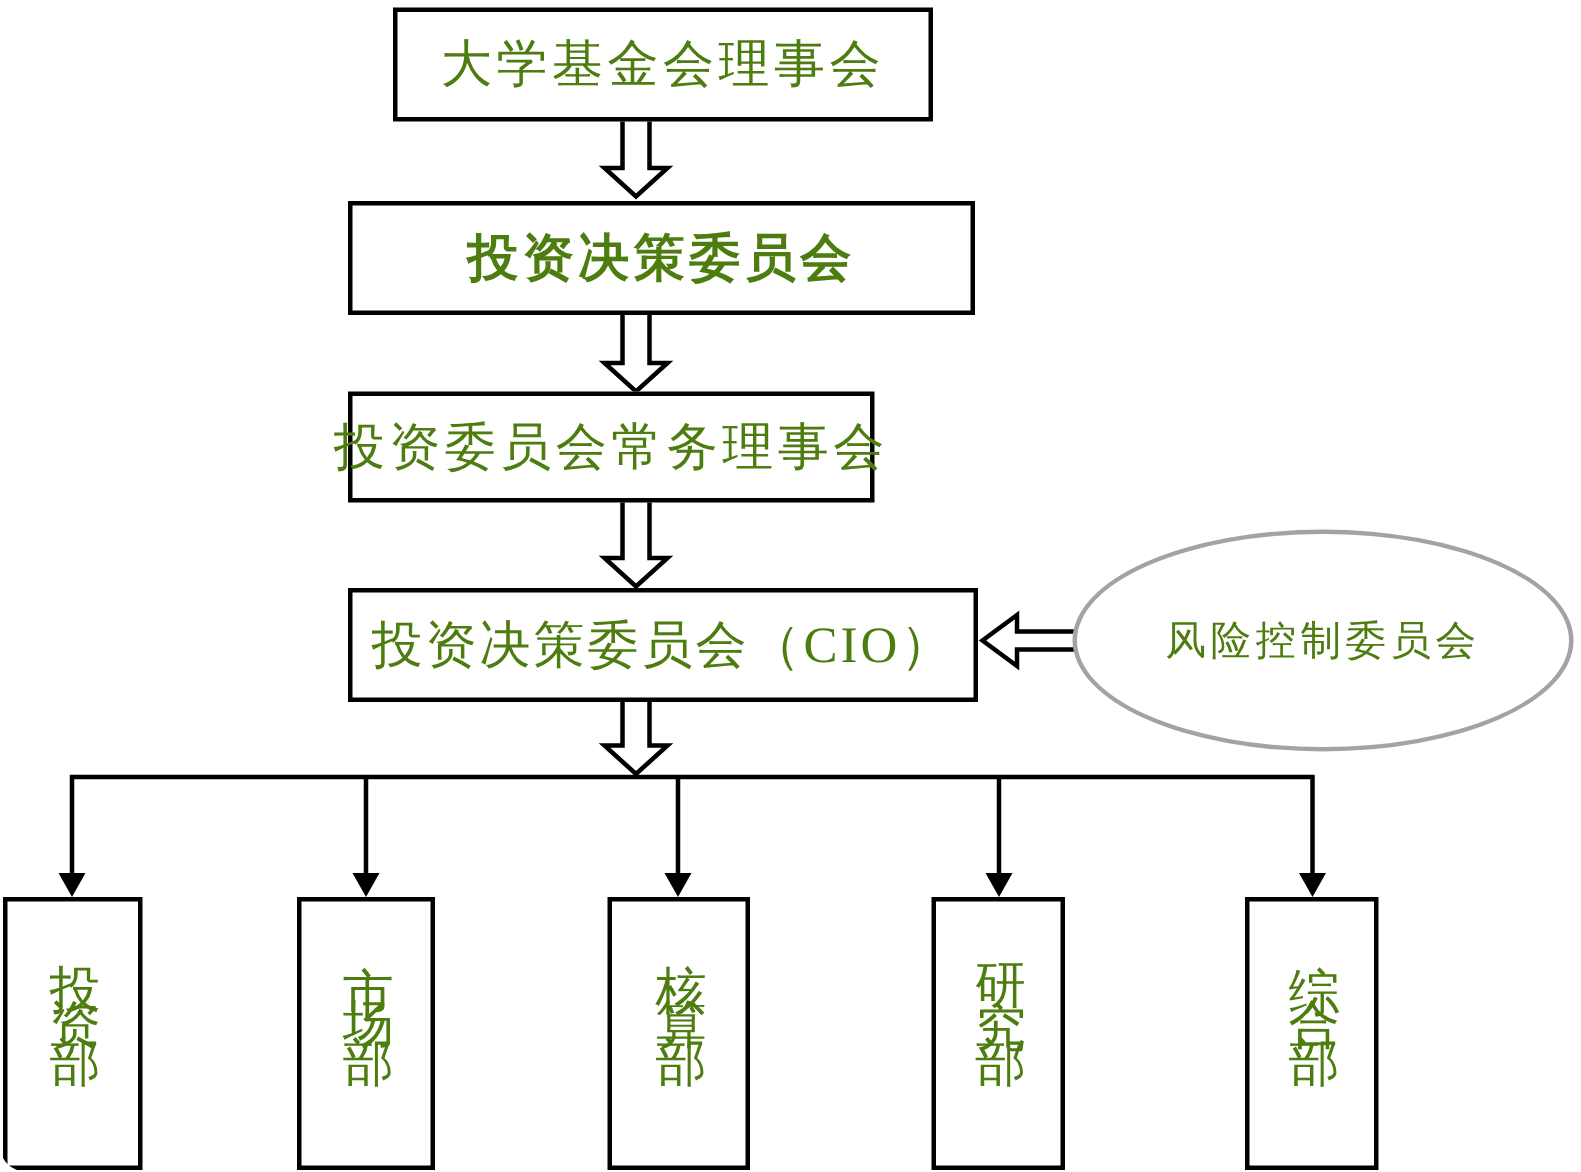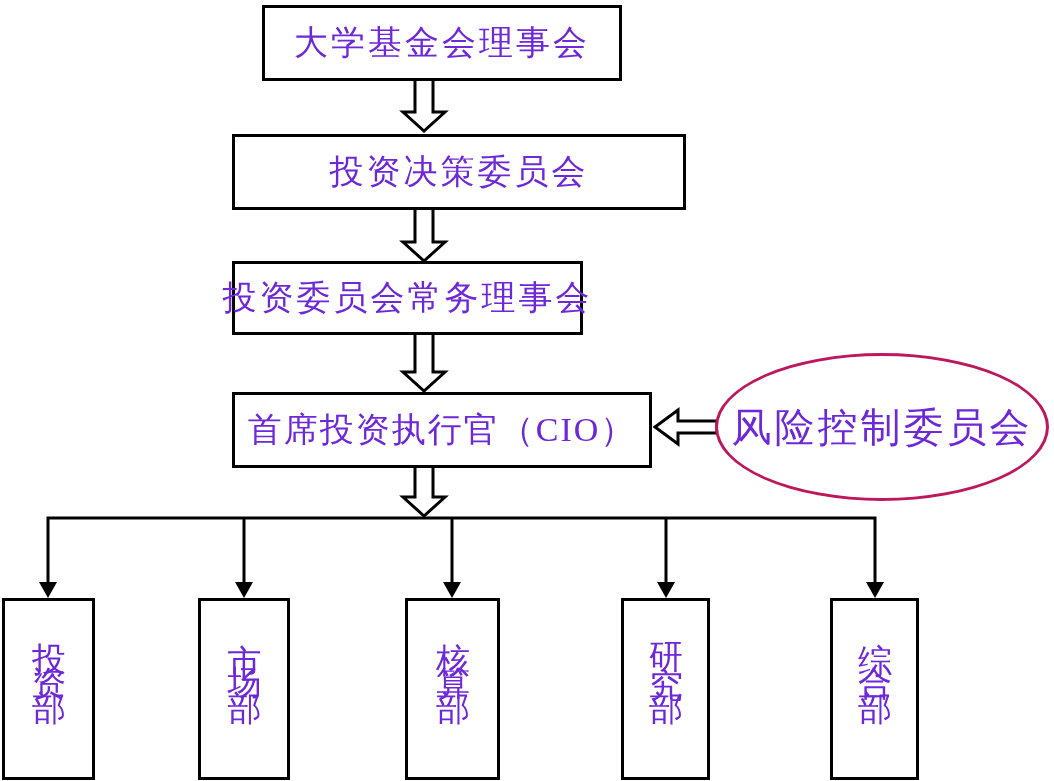--- a/index.html
+++ b/index.html
@@ -6,22 +6,23 @@
     margin: 0;
     padding: 0;
     background: #ffffff;
   }
   .canvas {
     position: relative;
     width: 1054px;
     height: 781px;
     background: #ffffff;
     font-family: "Liberation Serif", "DejaVu Serif", serif;
-    color: #6d28d9;
+    color: #4d7c0f;
     overflow: hidden;
+    border-radius: 17px;
   }
   .overlay {
     position: absolute;
     left: 0;
     top: 0;
     width: 1054px;
     height: 781px;
   }
   .node {
     position: absolute;
@@ -30,35 +31,35 @@
     background: #ffffff;
     display: flex;
     align-items: center;
     justify-content: center;
     font-size: 34px;
     letter-spacing: 3px;
     white-space: nowrap;
     text-align: center;
   }
   .box-board   { left: 262px; top: 5px;   width: 360px; height: 76px; }
-  .box-invest  { left: 232px; top: 134px; width: 454px; height: 76px; }
+  .box-invest  { left: 232px; top: 134px; width: 418px; height: 76px; font-weight: bold; }
   .box-standing{ left: 232px; top: 261px; width: 351px; height: 74px; }
   .box-cio     { left: 232px; top: 392px; width: 420px; height: 76px; letter-spacing: 2px; }
   .ellipse {
     position: absolute;
     box-sizing: border-box;
     left: 715px; top: 353px;
     width: 334px; height: 148px;
-    border: 3px solid #be185d;
+    border: 3px solid #a3a3a3;
     border-radius: 50%;
     background: #ffffff;
     display: flex;
     align-items: center;
     justify-content: center;
-    font-size: 40px;
+    font-size: 27px;
     letter-spacing: 3px;
     white-space: nowrap;
   }
   .dept {
     position: absolute;
     box-sizing: border-box;
     top: 598px;
     height: 182px;
     border: 3px solid #000000;
     background: #ffffff;
@@ -99,21 +100,21 @@
     <polygon points="657,582 675,582 666,598" fill="#000000"></polygon>
     <polygon points="866,582 884,582 875,598" fill="#000000"></polygon>
   </svg>
 
   <div class="node box-board">大学基金会理事会</div>
 
   <div class="node box-invest">投资决策委员会</div>
 
   <div class="node box-standing">投资委员会常务理事会</div>
 
-  <div class="node box-cio">首席投资执行官（CIO）</div>
+  <div class="node box-cio">投资决策委员会（CIO）</div>
 
   <div class="ellipse">风险控制委员会</div>
 
   <div class="dept dept-1">
     <span>投资部</span>
   </div>
   <div class="dept dept-2">
     <span>市场部</span>
   </div>
   <div class="dept dept-3">

